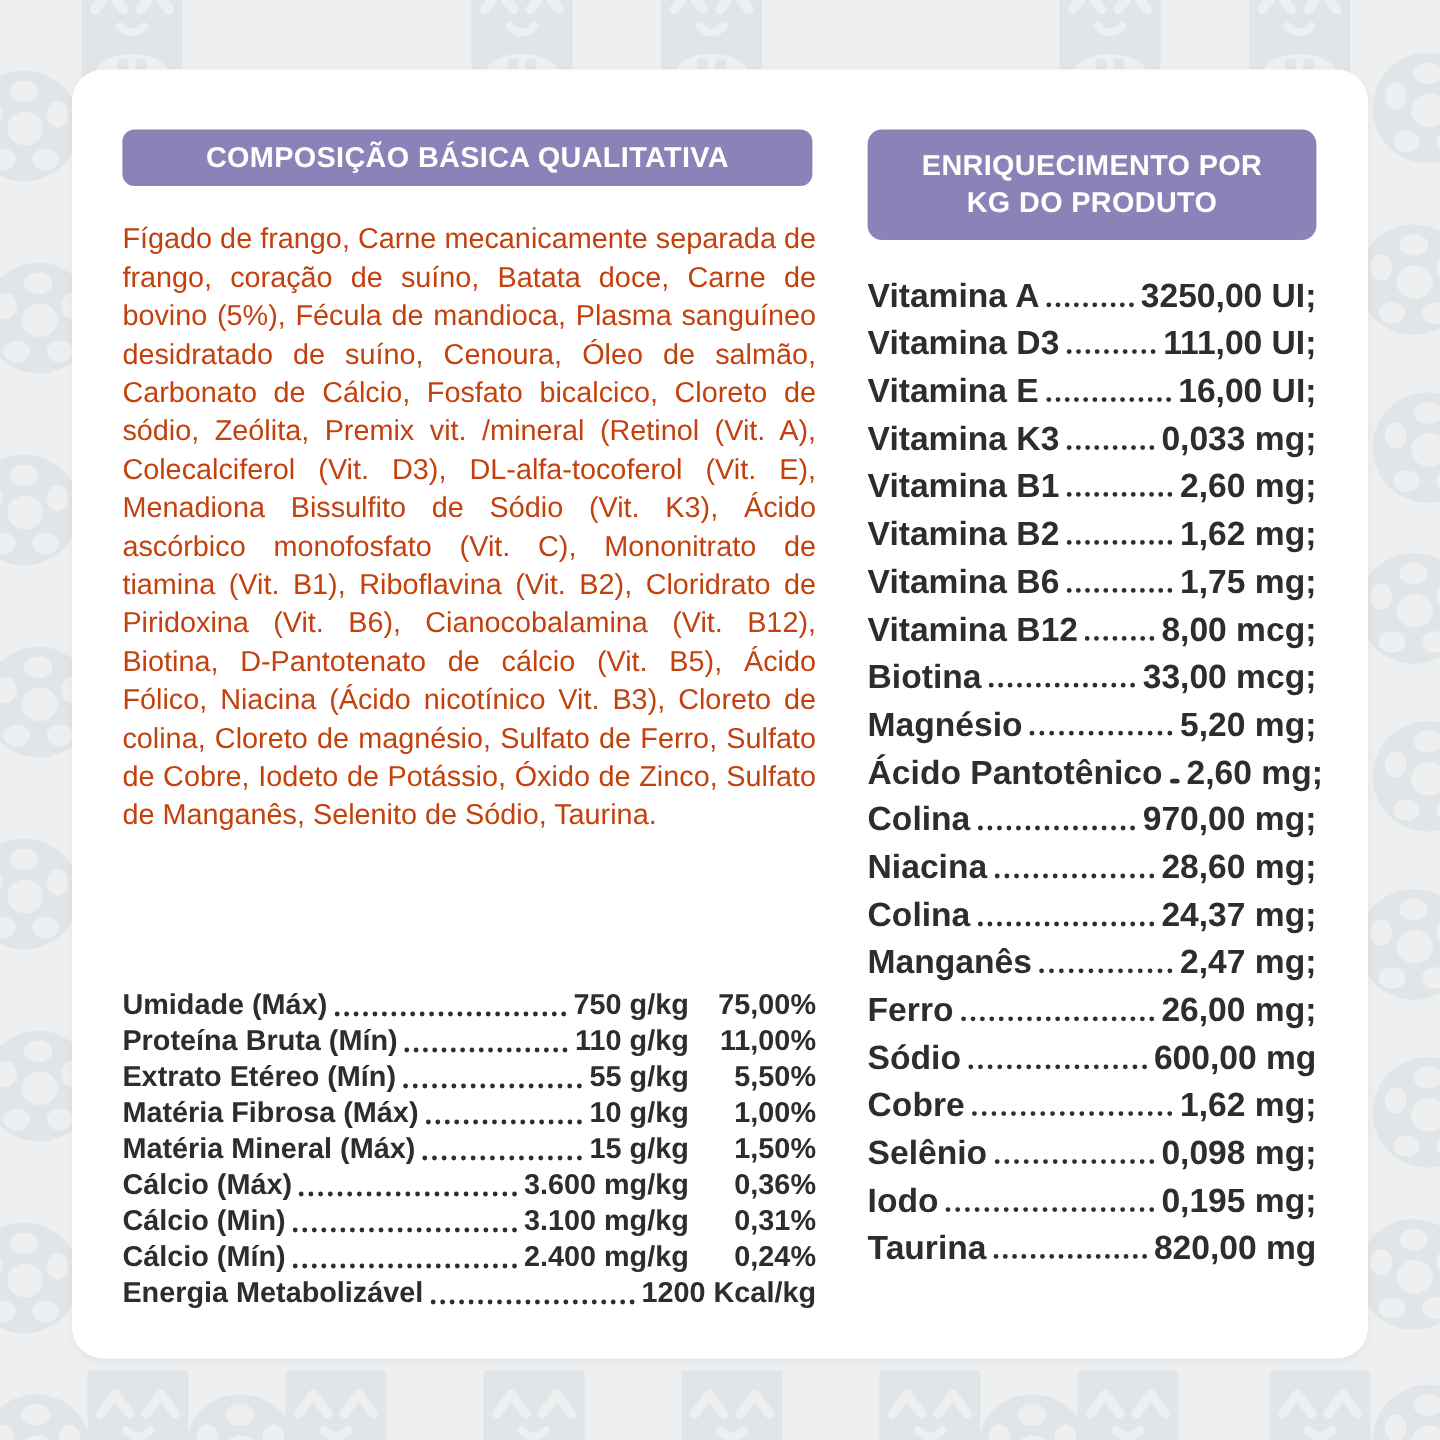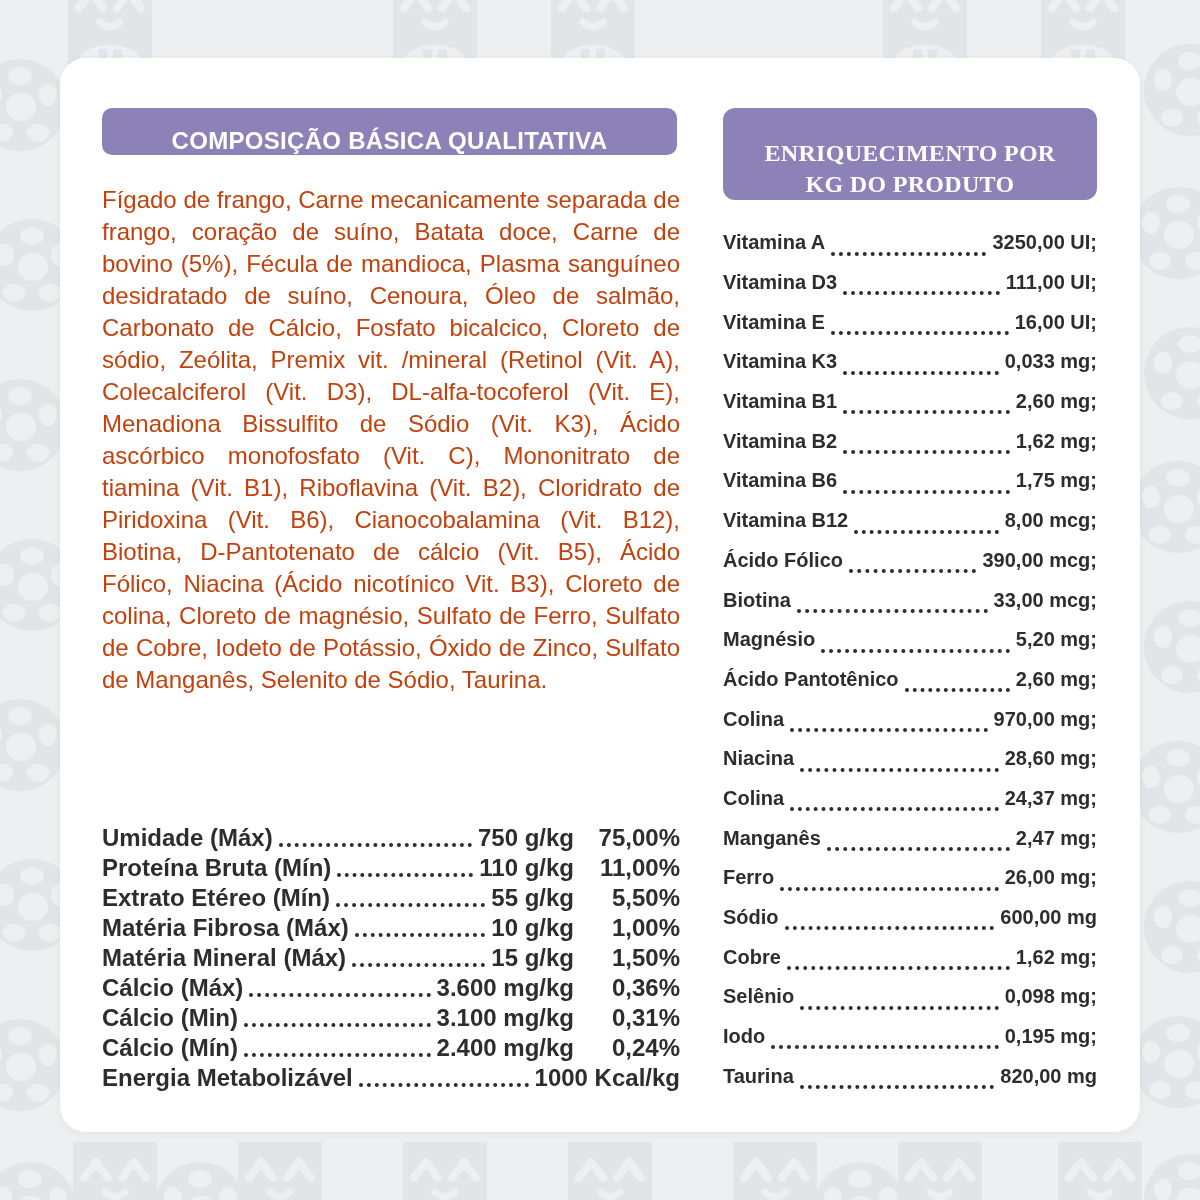--- a/index.html
+++ b/index.html
@@ -14,42 +14,42 @@
   .wm{position:absolute;width:96px;height:96px;}
   
   .card{
     position:absolute;left:60px;top:58px;width:1080px;height:1074px;
     background:#ffffff;border-radius:26px;
     box-shadow:0 2px 8px rgba(0,0,0,0.05);
   }
   .hdr-box{
     position:absolute;background:#8c82b8;color:#ffffff;
     font-weight:bold;text-align:center;border-radius:10px;
-    display:flex;flex-direction:column;justify-content:flex-end;
+    display:flex;flex-direction:column;justify-content:center;
     letter-spacing:0.3px;
   }
   #composition-header{left:42px;top:50px;width:575px;height:47px;font-size:24px;}
   #guarantees-header{left:42px;top:697px;width:575px;height:47px;font-size:24px;}
-  #enrichment-header{left:663px;top:50px;width:374px;height:92px;font-size:24px;border-radius:12px;line-height:31px;font-family:Liberation Serif, serif;}
+  #enrichment-header{left:663px;top:50px;width:374px;height:92px;font-size:24px;border-radius:12px;line-height:31px;}
   #composition-text{
     position:absolute;left:42px;top:126px;width:578px;height:556px;
     font-size:24px;line-height:32px;text-align:justify;overflow:hidden;
     color:#c2410c;
   }
   
   #guarantees-table{position:absolute;left:42px;top:766px;width:578px;}
   .g-row{
     display:flex;align-items:baseline;height:30px;
     font-size:24px;font-weight:bold;white-space:nowrap;
   }
   
   #enrichment-list{position:absolute;left:663px;top:165px;width:374px;}
   .e-row{
-    display:flex;align-items:center;height:39.7px;
-    font-size:20px;font-weight:bold;white-space:nowrap;
+    display:flex;align-items:flex-end;height:39.7px;
+    font-size:28px;font-weight:bold;white-space:nowrap;
   }
   .dots{
     flex:1 1 8px;min-width:8px;align-self:flex-end;
     border-bottom:4px dotted #2d2d30;margin:0 6px 7px 6px;
   }
   .val{text-align:right;}
   .pct{min-width:106px;text-align:right;}
 </style>
 </head>
 <body>
@@ -235,21 +235,21 @@
   <div class="g-row">
     <span class="lbl">Cálcio (Mín)</span>
     <span class="dots"></span>
     <span class="val">2.400 mg/kg</span>
     <span class="pct">0,24%</span>
   </div>
 
   <div class="g-row">
     <span class="lbl">Energia Metabolizável</span>
     <span class="dots"></span>
-    <span class="val">1000 Kcal/kg</span>
+    <span class="val">1200 Kcal/kg</span>
 
   </div>
 </div>
 
   <div class="hdr-box" id="enrichment-header">
     <span>ENRIQUECIMENTO POR</span>
     <span>KG DO PRODUTO</span>
   </div>
 
   <div id="enrichment-list">
@@ -294,25 +294,20 @@
     <span class="dots"></span>
     <span class="val">1,75 mg;</span>
   </div>
 
   <div class="e-row">
     <span class="lbl">Vitamina B12</span>
     <span class="dots"></span>
     <span class="val">8,00 mcg;</span>
   </div>
 
-  <div class="e-row">
-    <span class="lbl">Ácido Fólico</span>
-    <span class="dots"></span>
-    <span class="val">390,00 mcg;</span>
-  </div>
 
   <div class="e-row">
     <span class="lbl">Biotina</span>
     <span class="dots"></span>
     <span class="val">33,00 mcg;</span>
   </div>
 
   <div class="e-row">
     <span class="lbl">Magnésio</span>
     <span class="dots"></span>

